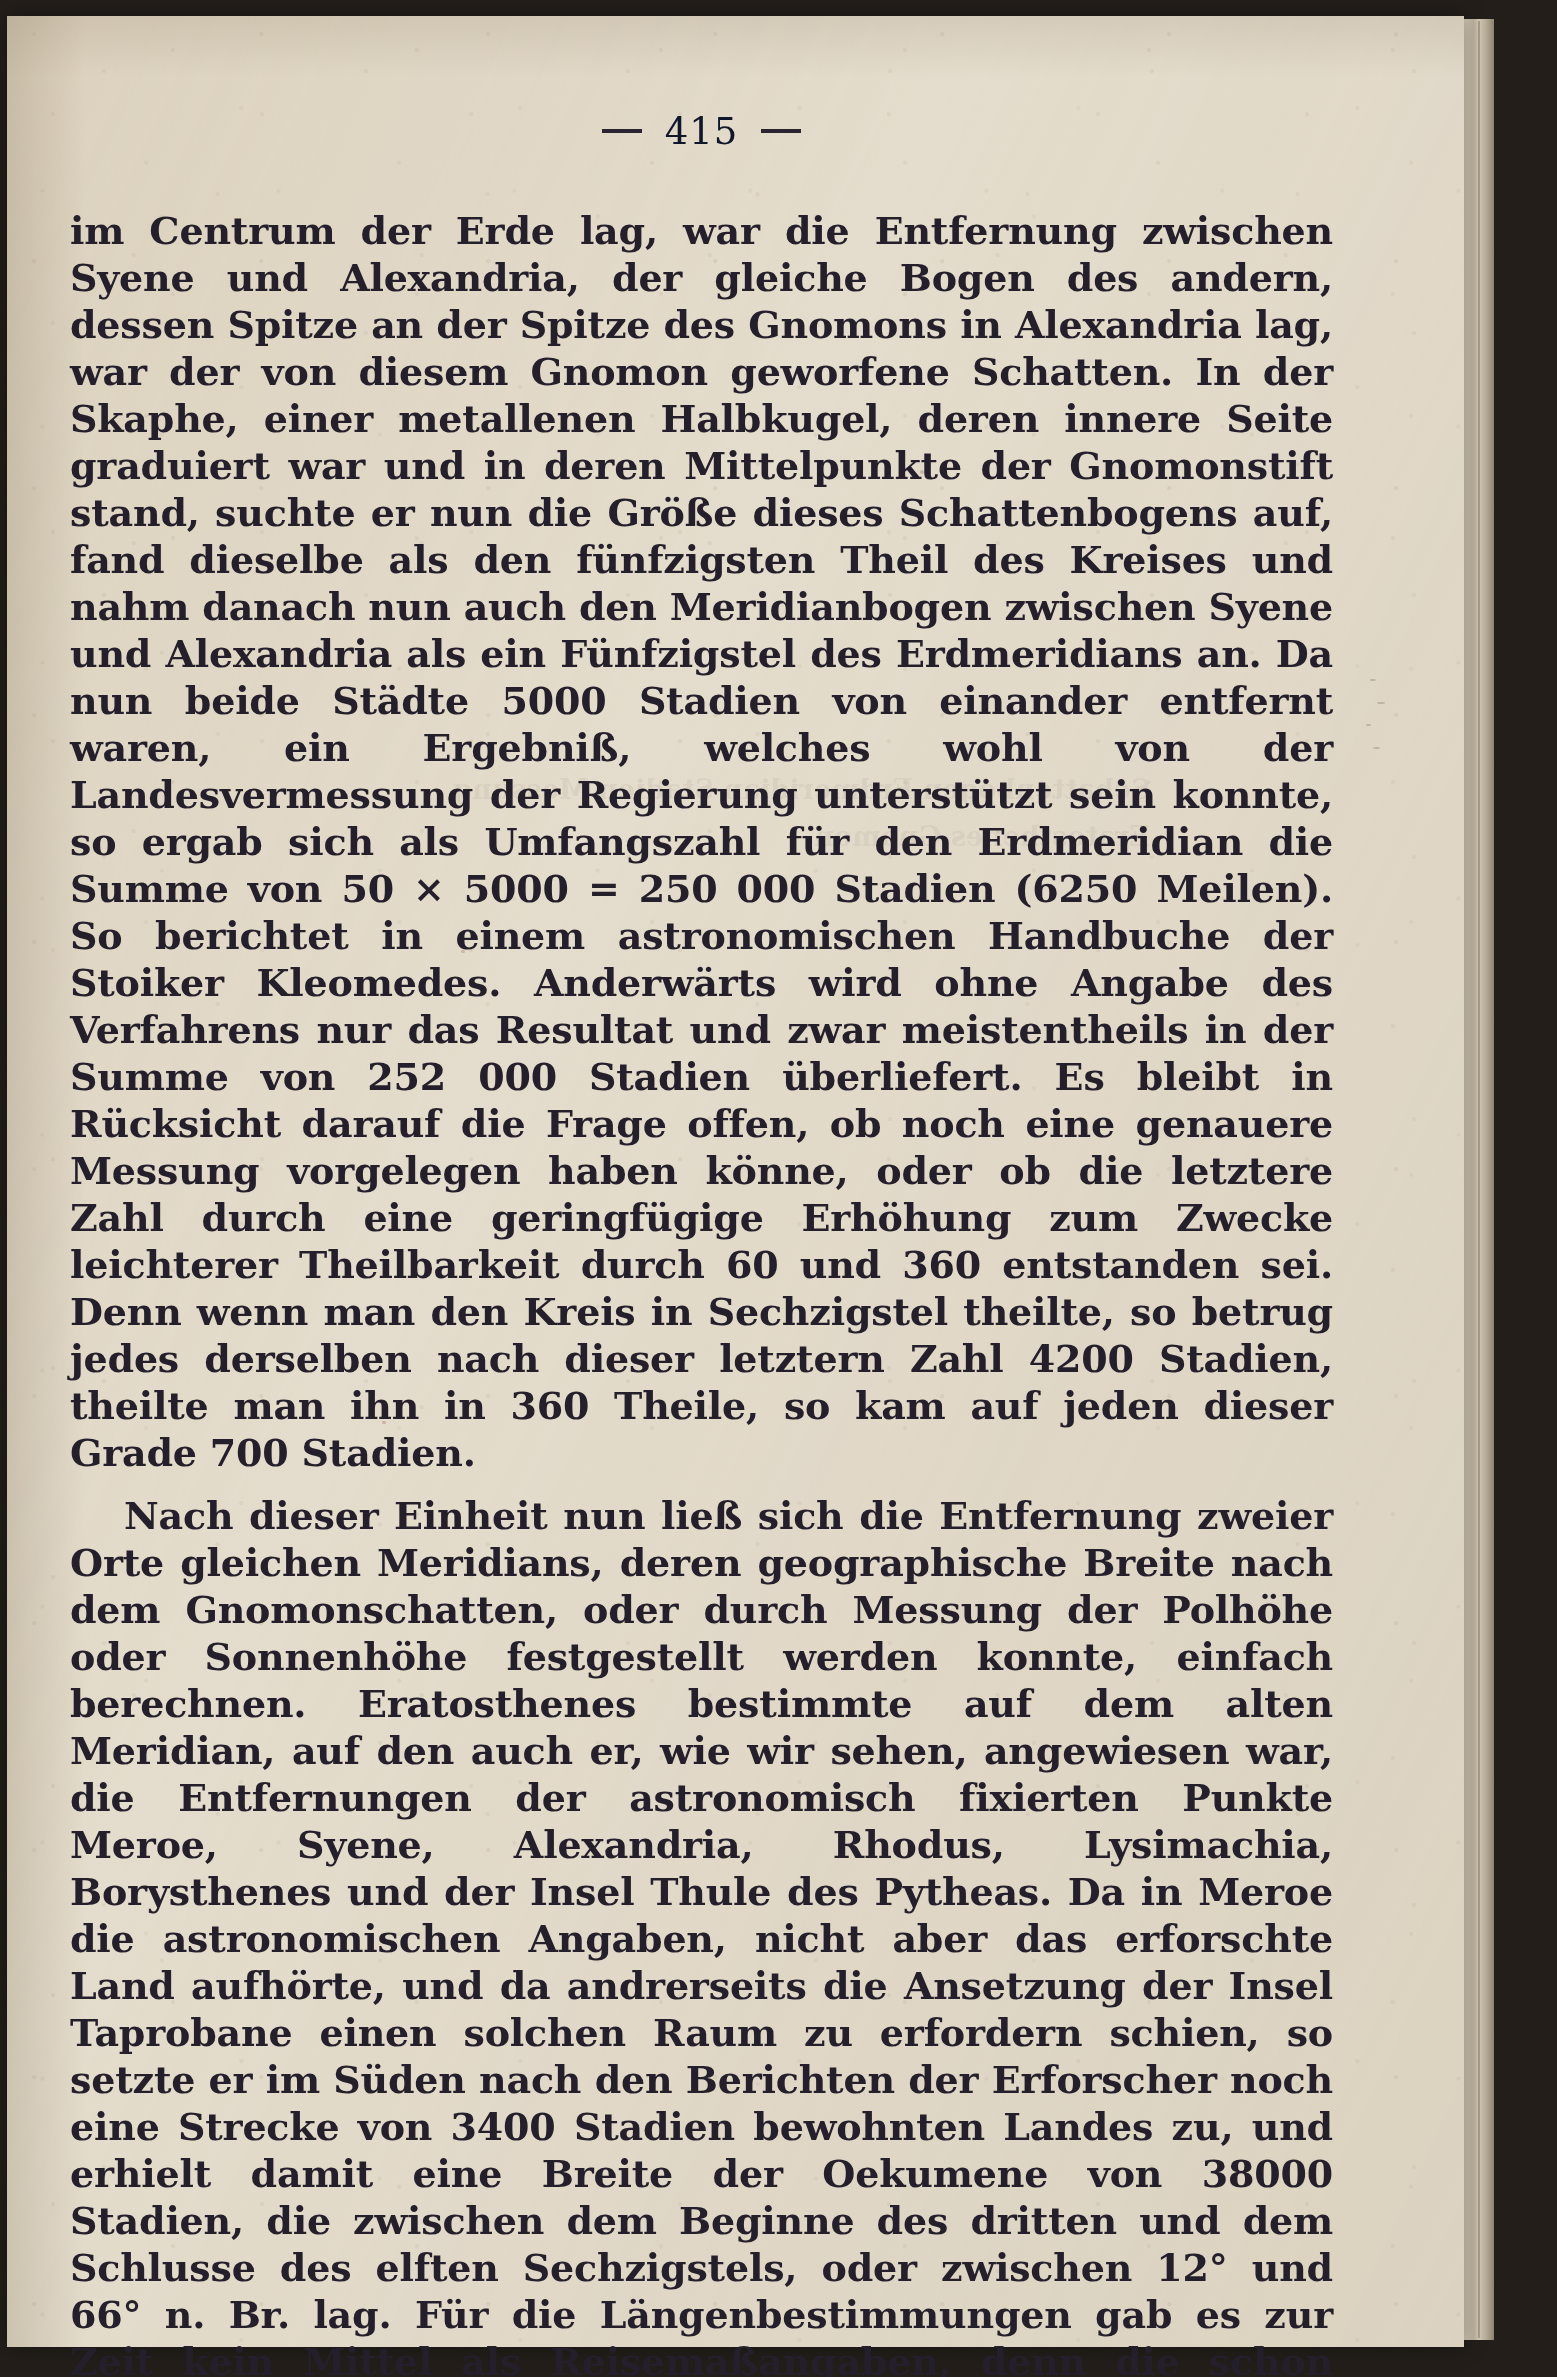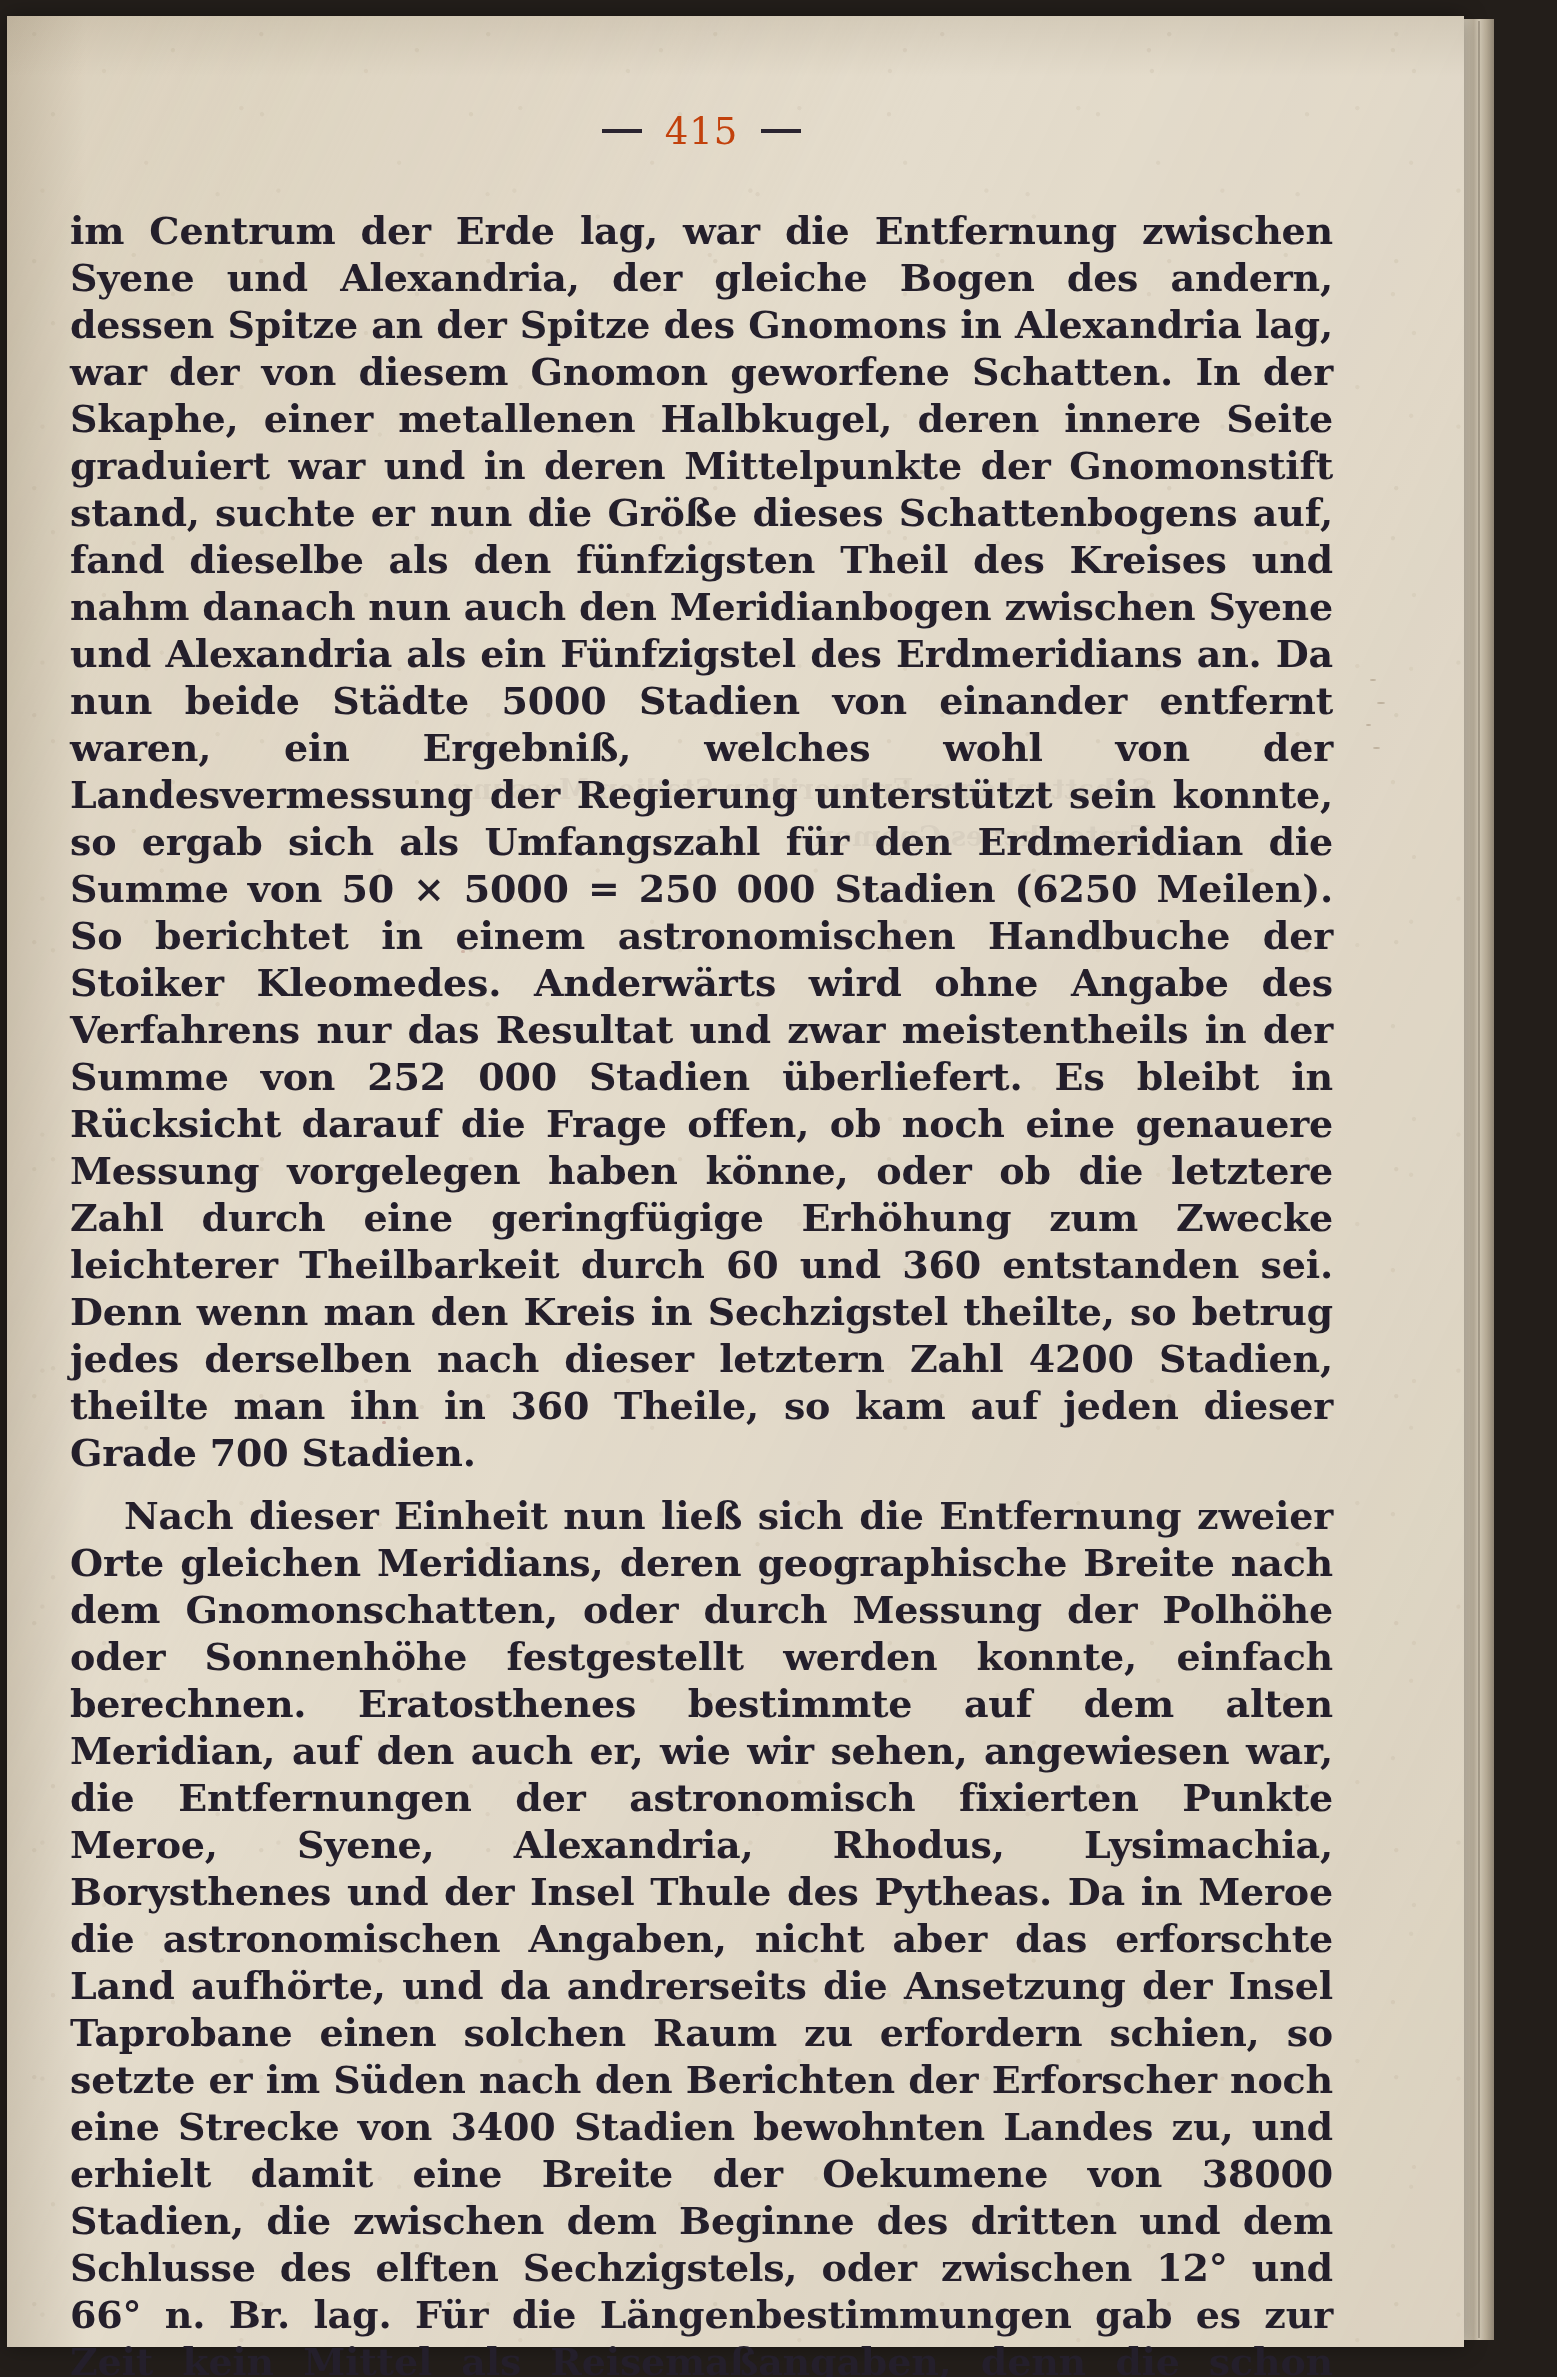--- a/index.html
+++ b/index.html
@@ -104,21 +104,21 @@
     left: 63px;
     width: 1263px;
   }
 
   
   #page-header {
     text-align: center;
     font-family: "DejaVu Serif", "Liberation Serif", serif;
     font-size: 35px;
     letter-spacing: 1.7px;
-    color: #c2410c;
+    color: #0f172a;
     margin: 0 0 54px 0;
     white-space: pre;
   }
   #page-header .rule-dash {
     display: inline-block;
     width: 40px;
     height: 3.5px;
     background: #2a2430;
     vertical-align: 0.32em;
     margin: 0 23px;

